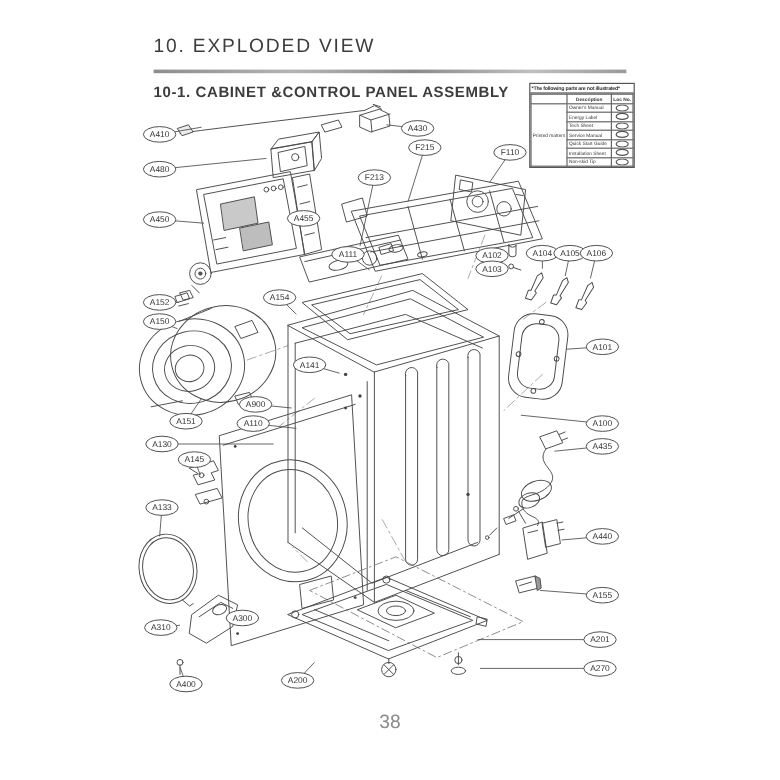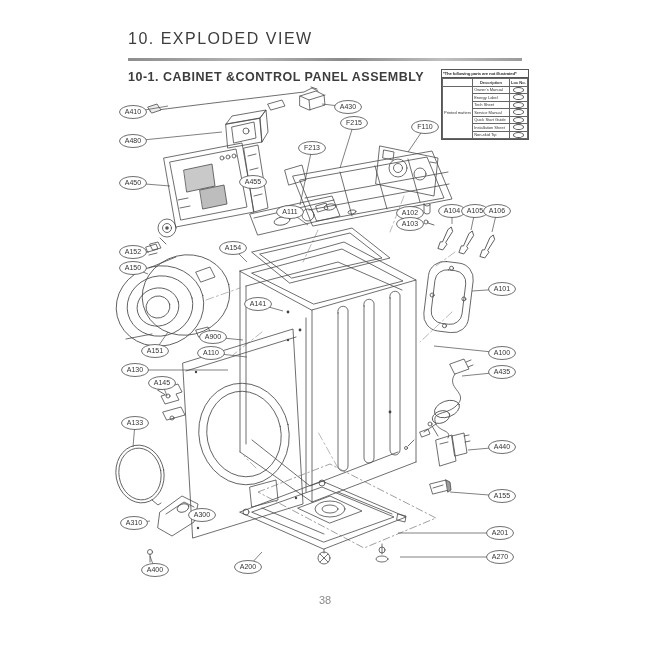--- a/index.html
+++ b/index.html
@@ -5,21 +5,21 @@
   html,body{margin:0;padding:0;width:650px;height:650px;background:#ffffff;
     font-family:"Liberation Sans",sans-serif;overflow:hidden;}
   #page{position:relative;width:650px;height:650px;background:#fff;padding-left:21px;}
   .section-title{position:absolute;left:128px;top:30px;font-size:16px;color:#3d3d3d;
     letter-spacing:1.5px;font-weight:400;}
   .title-rule{position:absolute;left:128px;top:58px;width:394px;height:3px;
     background:linear-gradient(90deg,#8d8d8d,#b5b5b5 30%,#8a8a8a 55%,#c0c0c0 80%,#9a9a9a);}
   .subsection-title{position:absolute;left:128px;top:70px;font-size:12.5px;color:#3d3d3d;
     letter-spacing:0.5px;font-weight:bold;}
   .page-number{position:absolute;left:0;top:594px;width:650px;text-align:center;
-    font-size:11px;color:#8a8a8a;}
+    font-size:16px;color:#8a8a8a;}
   
   .nit{position:absolute;left:441px;top:69px;width:88px;border:1px solid #555;
     background:#fff;font-size:4.5px;color:#333;box-sizing:border-box;}
   .nit-header{border-bottom:1px solid #555;font-weight:bold;font-size:4.4px;
     padding:1px 1px;white-space:nowrap;overflow:hidden;letter-spacing:-0.2px;}
   .nit table{border-collapse:collapse;width:100%;}
   .nit td,.nit th{border:0.5px solid #666;padding:0 1px;height:6.5px;font-size:4px;
     font-weight:normal;white-space:nowrap;overflow:hidden;}
   .nit th{font-weight:bold;text-align:center;}
   .col-side{width:18px;font-size:3.6px;text-align:center;}

